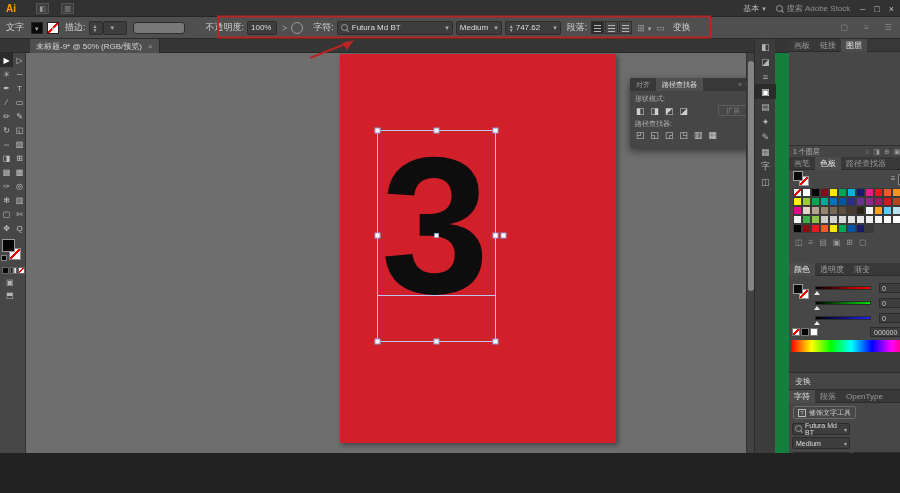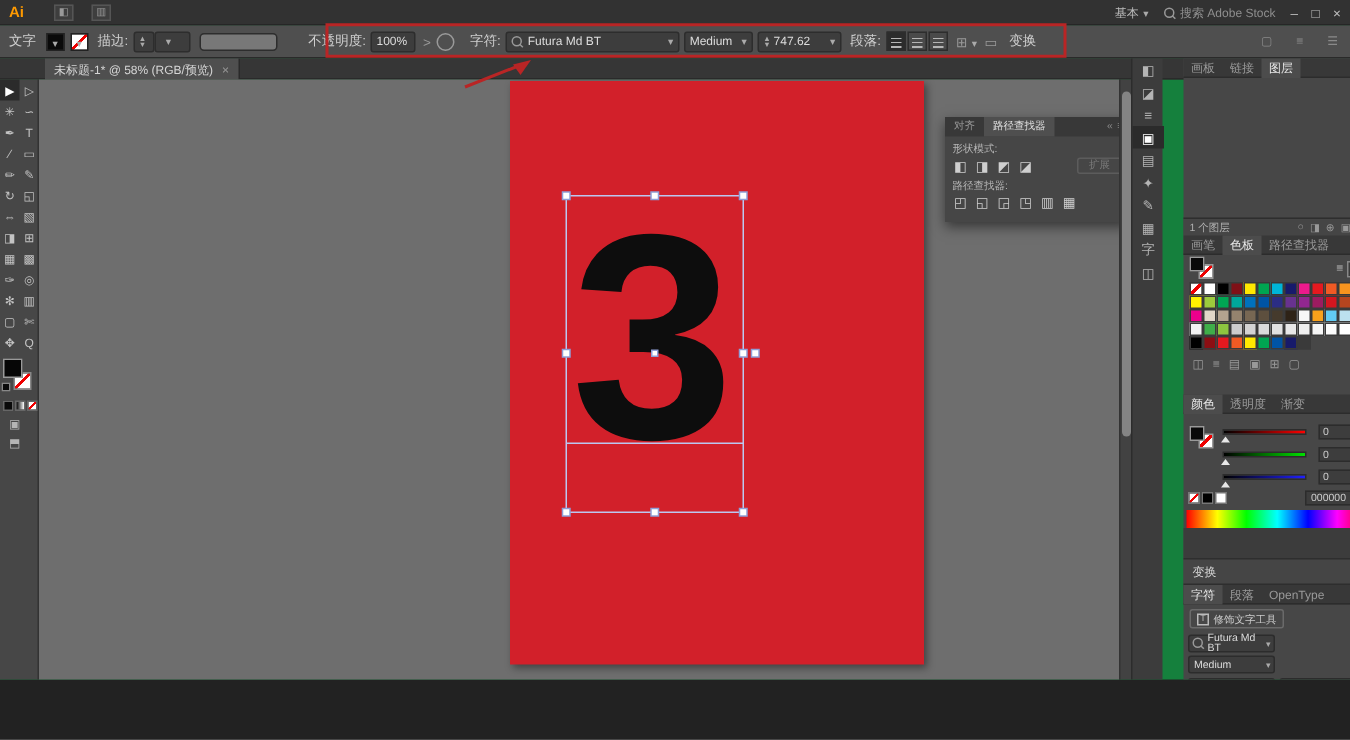--- a/index.html
+++ b/index.html
@@ -257,21 +257,21 @@
     <span class="cb-label" style="margin-left:8px;">变换</span>
     <span class="cb-far-icons" id="cb-far">
         <span>▢</span>
         <span>≡</span>
         <span>☰</span>
       </span>
   </div>
 
   <div class="tabbar">
     <div class="doctab">
-      <span>未标题-1* @ 58% (RGB/预览)</span>
+      <span>未标题-9* @ 50% (RGB/预览)</span>
       <span class="close">×</span>
     </div>
   </div>
 
   <div class="toolbar">
     <div class="tool-grid" id="tool-grid">
         <span class="tool active">▶</span>
         <span class="tool">▷</span>
         <span class="tool">✳</span>
         <span class="tool">∽</span>

